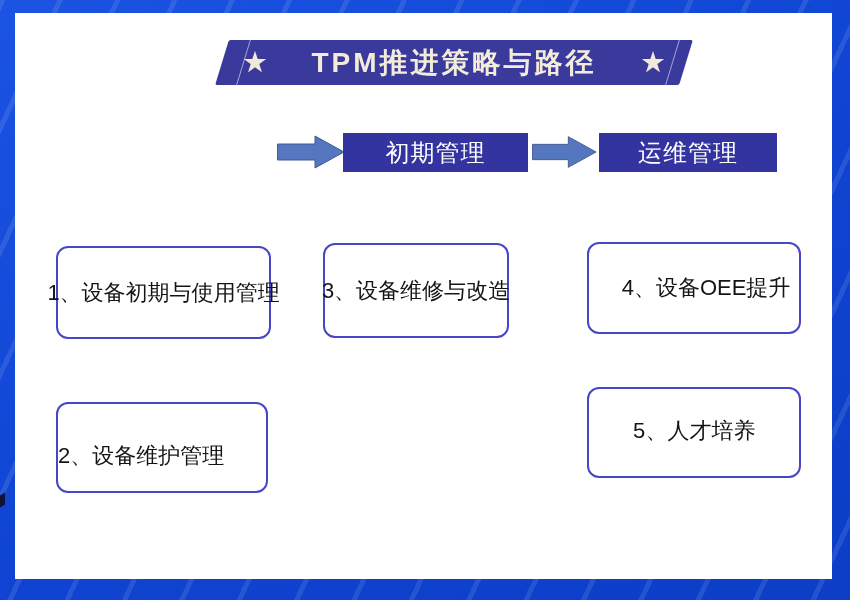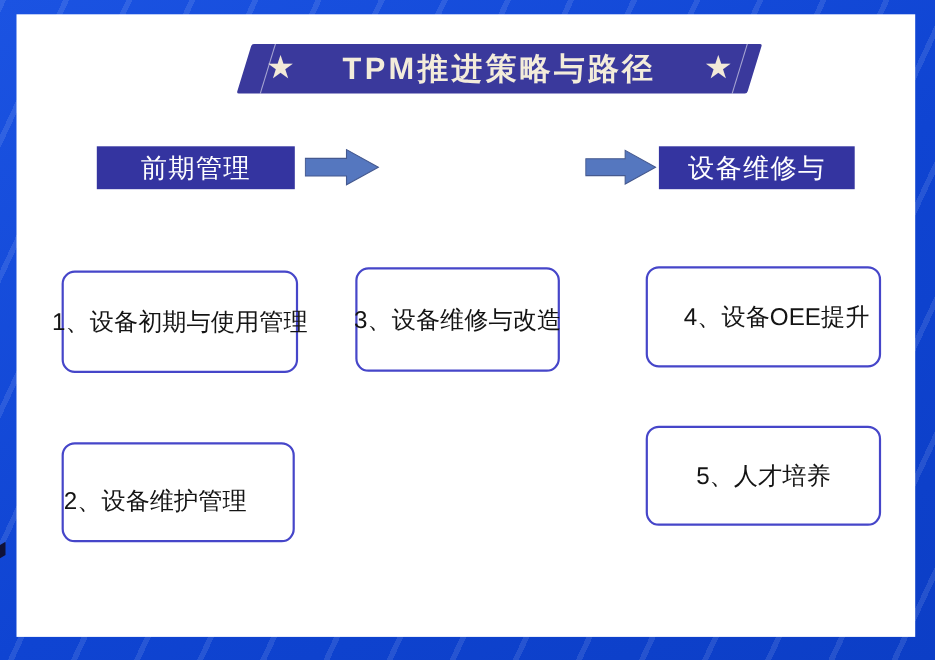--- a/index.html
+++ b/index.html
@@ -64,21 +64,21 @@
     position:absolute; box-sizing:border-box; background:#ffffff;
     border:2px solid #4646c9; border-radius:12px;
     display:flex; flex-direction:row; align-items:center; justify-content:center;
     text-align:center; color:#141414; font-size:22px; line-height:30px;
   }
   .card-1 { left:56px;  top:246px; width:215px; height:93px; }
   .card-3 { left:323px; top:243px; width:186px; height:95px; }
   .card-4 { left:587px; top:242px; width:214px; height:92px;padding-left:24px; }
   .card-2 { left:56px;  top:402px; width:212px; height:91px;
             justify-content:flex-start; padding-top:16px; }
-  .card-5 { left:587px; top:387px; width:214px; height:91px; }
+  .card-5 { left:587px; top:387px; width:214px; height:91px;font-family:Liberation Mono, monospace; }
   .card-line { display:block; white-space:nowrap; }
 </style>
 </head>
 <body>
 
 <div class="frame">
   <div class="canvas"></div>
   <div class="frame-notch"></div>
 
   <div class="banner">
@@ -86,35 +86,35 @@
       <div class="banner-line left"></div>
       <div class="banner-line right"></div>
     </div>
     <div class="banner-content">
       <span class="banner-star">★</span>
       <h1 class="banner-title">TPM推进策略与路径</h1>
       <span class="banner-star">★</span>
     </div>
   </div>
 
-  <div class="phase phase-a">
-    <span>前期管理</span>
-  </div>
 
   <svg class="flow-arrow arrow-1" viewBox="0 0 68 34" aria-hidden="true">
     <polygon points="0.5,9 38,9 38,1 67,17 38,33 38,25 0.5,25" fill="#5577bf"></polygon>
   </svg>
 
+  <div class="phase phase-b">
+    <span>初期管理</span>
+  </div>
 
   <svg class="flow-arrow arrow-2" viewBox="0 0 68 34" aria-hidden="true">
     <polygon points="0.5,9 38,9 38,1 67,17 38,33 38,25 0.5,25" fill="#5577bf"></polygon>
   </svg>
 
   <div class="phase phase-c">
-    <span>设备维修与</span>
+    <span>运维管理</span>
   </div>
 
   <div class="card card-1">
     <span class="card-line">1、设备初期与使</span>
     <span class="card-line">用管理</span>
   </div>
 
   <div class="card card-3">
     <span class="card-line">3、设备维修与</span>
     <span class="card-line">改造</span>

